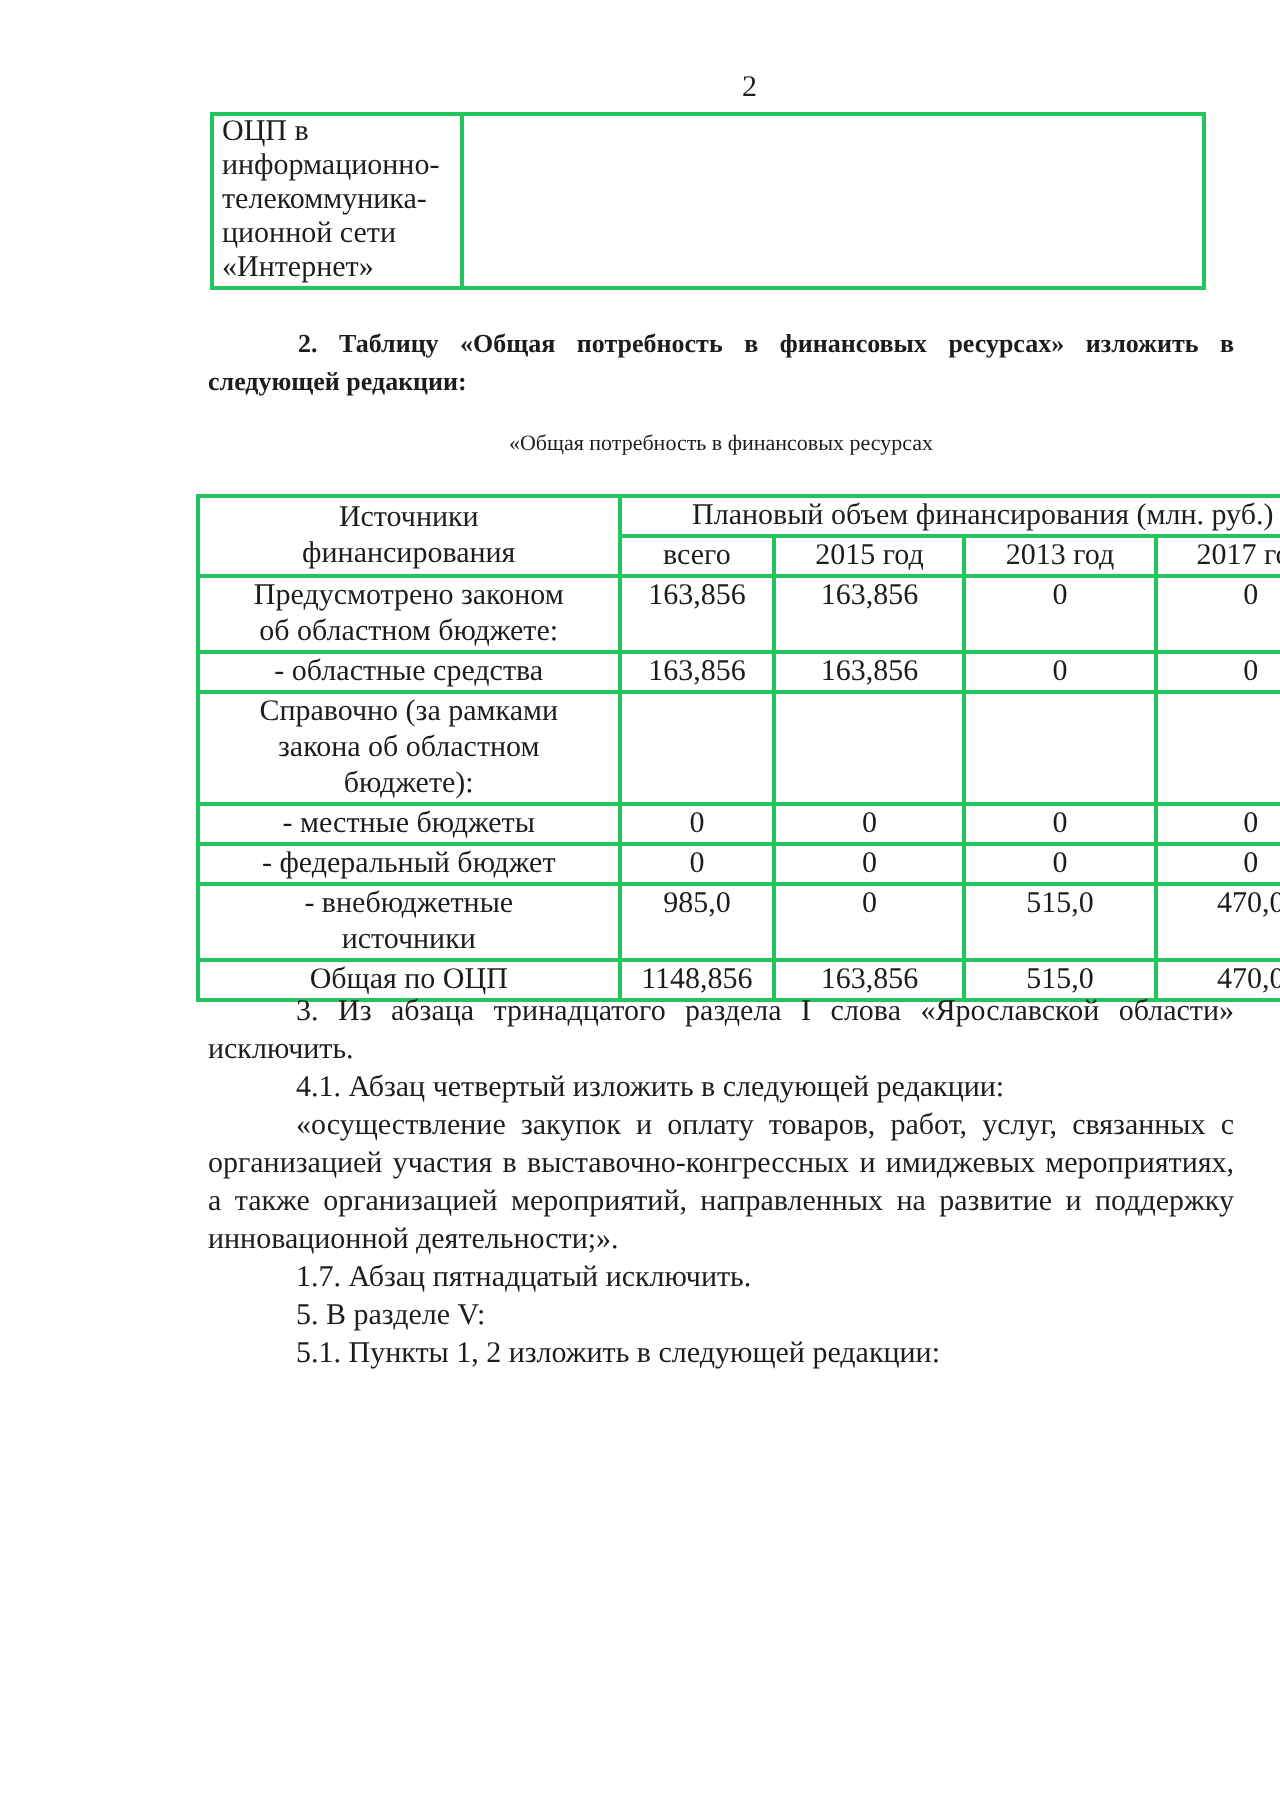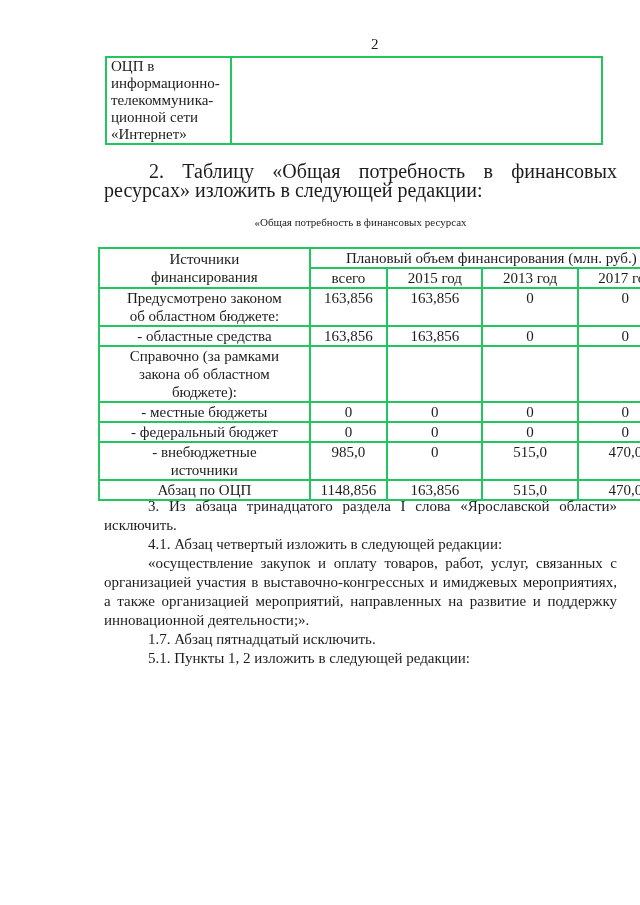--- a/index.html
+++ b/index.html
@@ -65,23 +65,24 @@
     text-align: center;
     vertical-align: top;
     white-space: pre-line;
   }
   .fin-table .val {
     text-align: center;
     vertical-align: top;
   }
   
   .para {
-    font-size: 20px;
+    font-size: 13px;
     line-height: 19px;
     text-align: justify;
+    font-weight: bold;
   }
   .intro {
     position: absolute;
     left: 104px;
     top: 162px;
     width: 513px;
     text-indent: 45px;
   }
   .table-title {
     position: absolute;
@@ -194,30 +195,31 @@
     </tr>
     <tr>
       <td class="lbl">- внебюджетные
 источники</td>
       <td class="val">985,0</td>
       <td class="val">0</td>
       <td class="val">515,0</td>
       <td class="val">470,0</td>
     </tr>
     <tr>
-      <td class="lbl">Абзац по ОЦП</td>
+      <td class="lbl">Общая по ОЦП</td>
       <td class="val">1148,856</td>
       <td class="val">163,856</td>
       <td class="val">515,0</td>
       <td class="val">470,0</td>
     </tr>
   </tbody>
     </table>
 
   <div class="paras">
     <p>3. Из абзаца тринадцатого раздела I слова «Ярославской области» исключить.</p>
     <p>4.1. Абзац четвертый изложить в следующей редакции:</p>
     <p>«осуществление закупок и оплату товаров, работ, услуг, связанных с организацией участия в выставочно-конгрессных и имиджевых мероприятиях, а также организацией мероприятий, направленных на развитие и поддержку инновационной деятельности;».</p>
     <p>1.7. Абзац пятнадцатый исключить.</p>
+    <p>5. В разделе V:</p>
     <p>5.1. Пункты 1, 2 изложить в следующей редакции:</p>
   </div>
 
 </div>
 
 </body></html>

